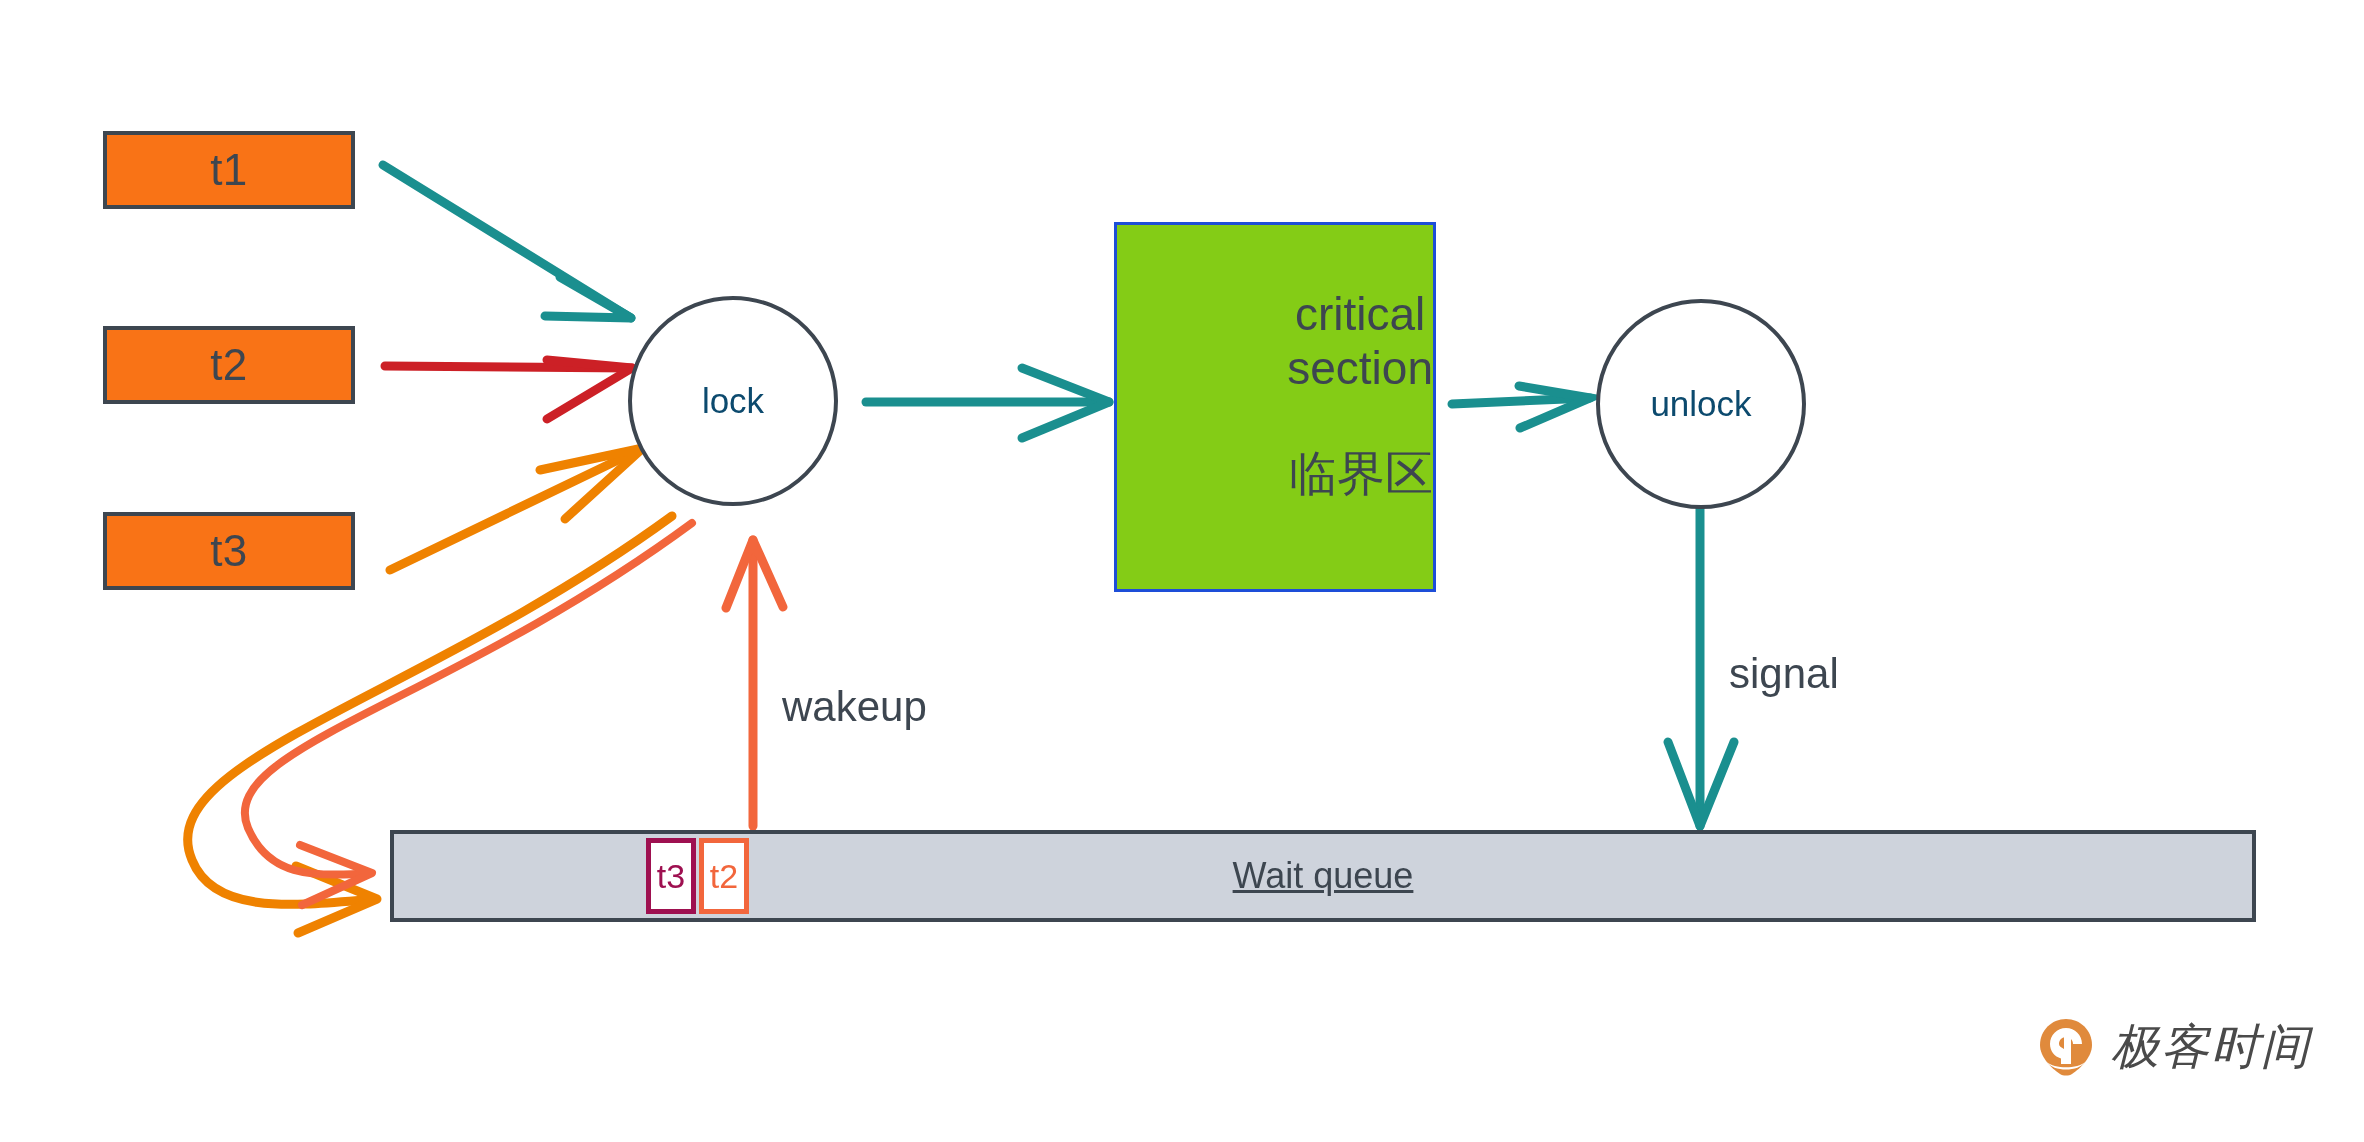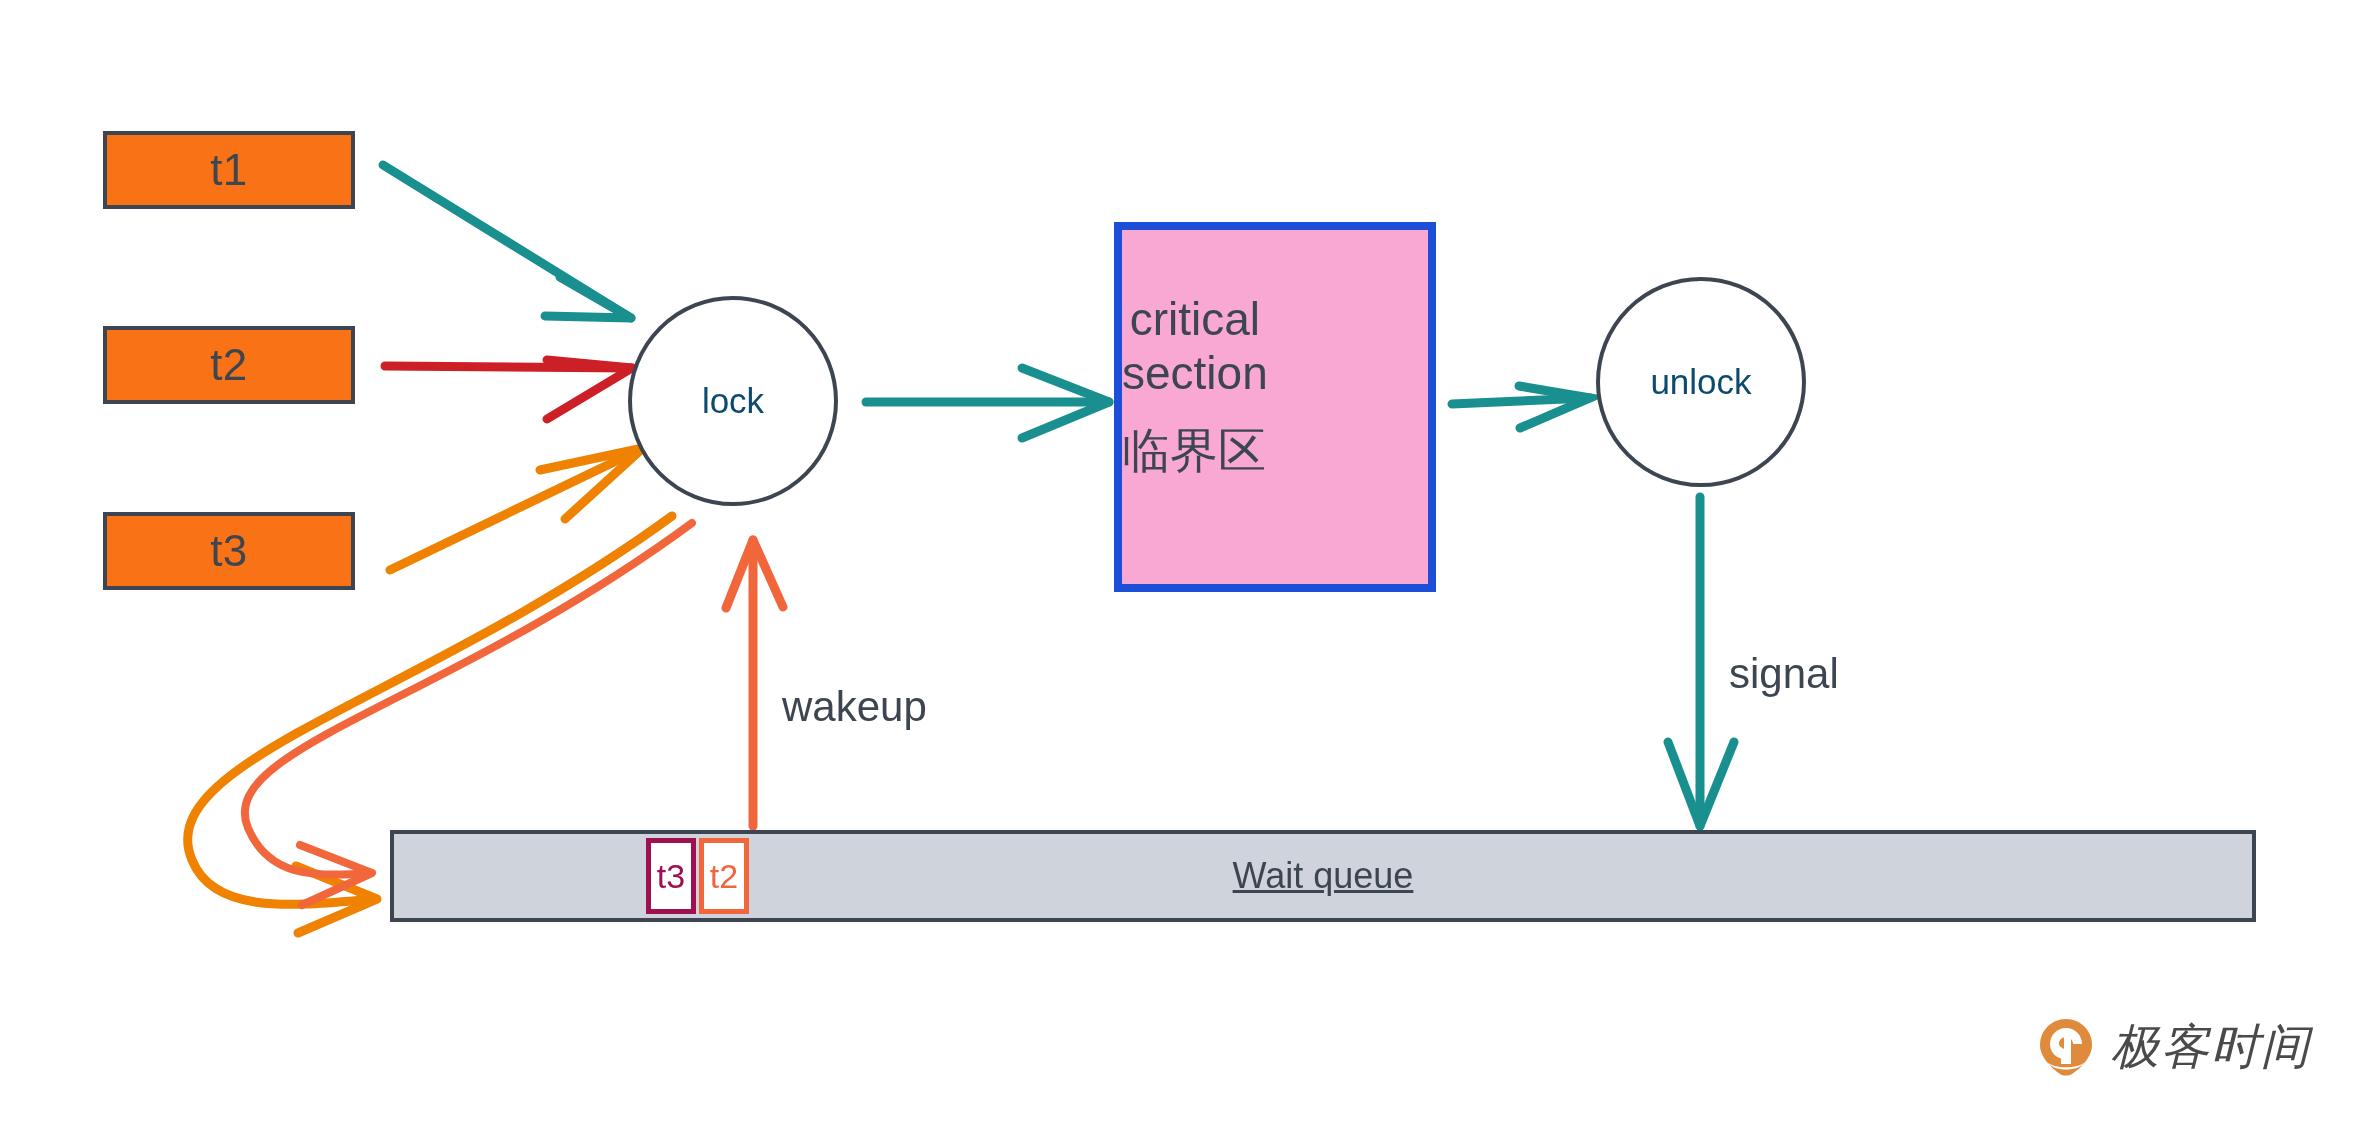--- a/index.html
+++ b/index.html
@@ -49,40 +49,40 @@
     border: 4px solid #3d4650;
     border-radius: 50%;
     background: #ffffff;
     display: flex;
     align-items: center;
     justify-content: center;
     color: #0c4a6e;
     font-size: 35px;
   }
   #lock-circle   { left: 628px;  top: 296px; width: 210px; height: 210px; }
-  #unlock-circle { left: 1596px; top: 277px; width: 210px; height: 210px; }
+  #unlock-circle { left: 1596px; top: 299px; width: 210px; height: 210px; }
 
   
   #critical-section {
     position: absolute;
     box-sizing: border-box;
     left: 1114px; top: 222px;
     width: 322px; height: 370px;
-    border: 8px solid #1d4ed8;
-    background: #f9a8d4;
+    border: 3px solid #1d4ed8;
+    background: #84cc16;
     color: #3d4650;
     display: flex;
     flex-direction: column;
-    align-items: flex-start;
+    align-items: flex-end;
     font-size: 46px;
     line-height: 1.18;
     text-align: center;
   }
   #cs-en { margin-top: 62px; white-space: pre-line; }
-  #cs-zh { margin-top: 22px; font-size: 48px; }
+  #cs-zh { margin-top: 50px; font-size: 48px; }
 
   
   #wait-queue {
     position: absolute;
     box-sizing: border-box;
     left: 390px; top: 830px;
     width: 1866px; height: 92px;
     border: 4px solid #3d4650;
     background: #ced3dc;
     display: flex;

